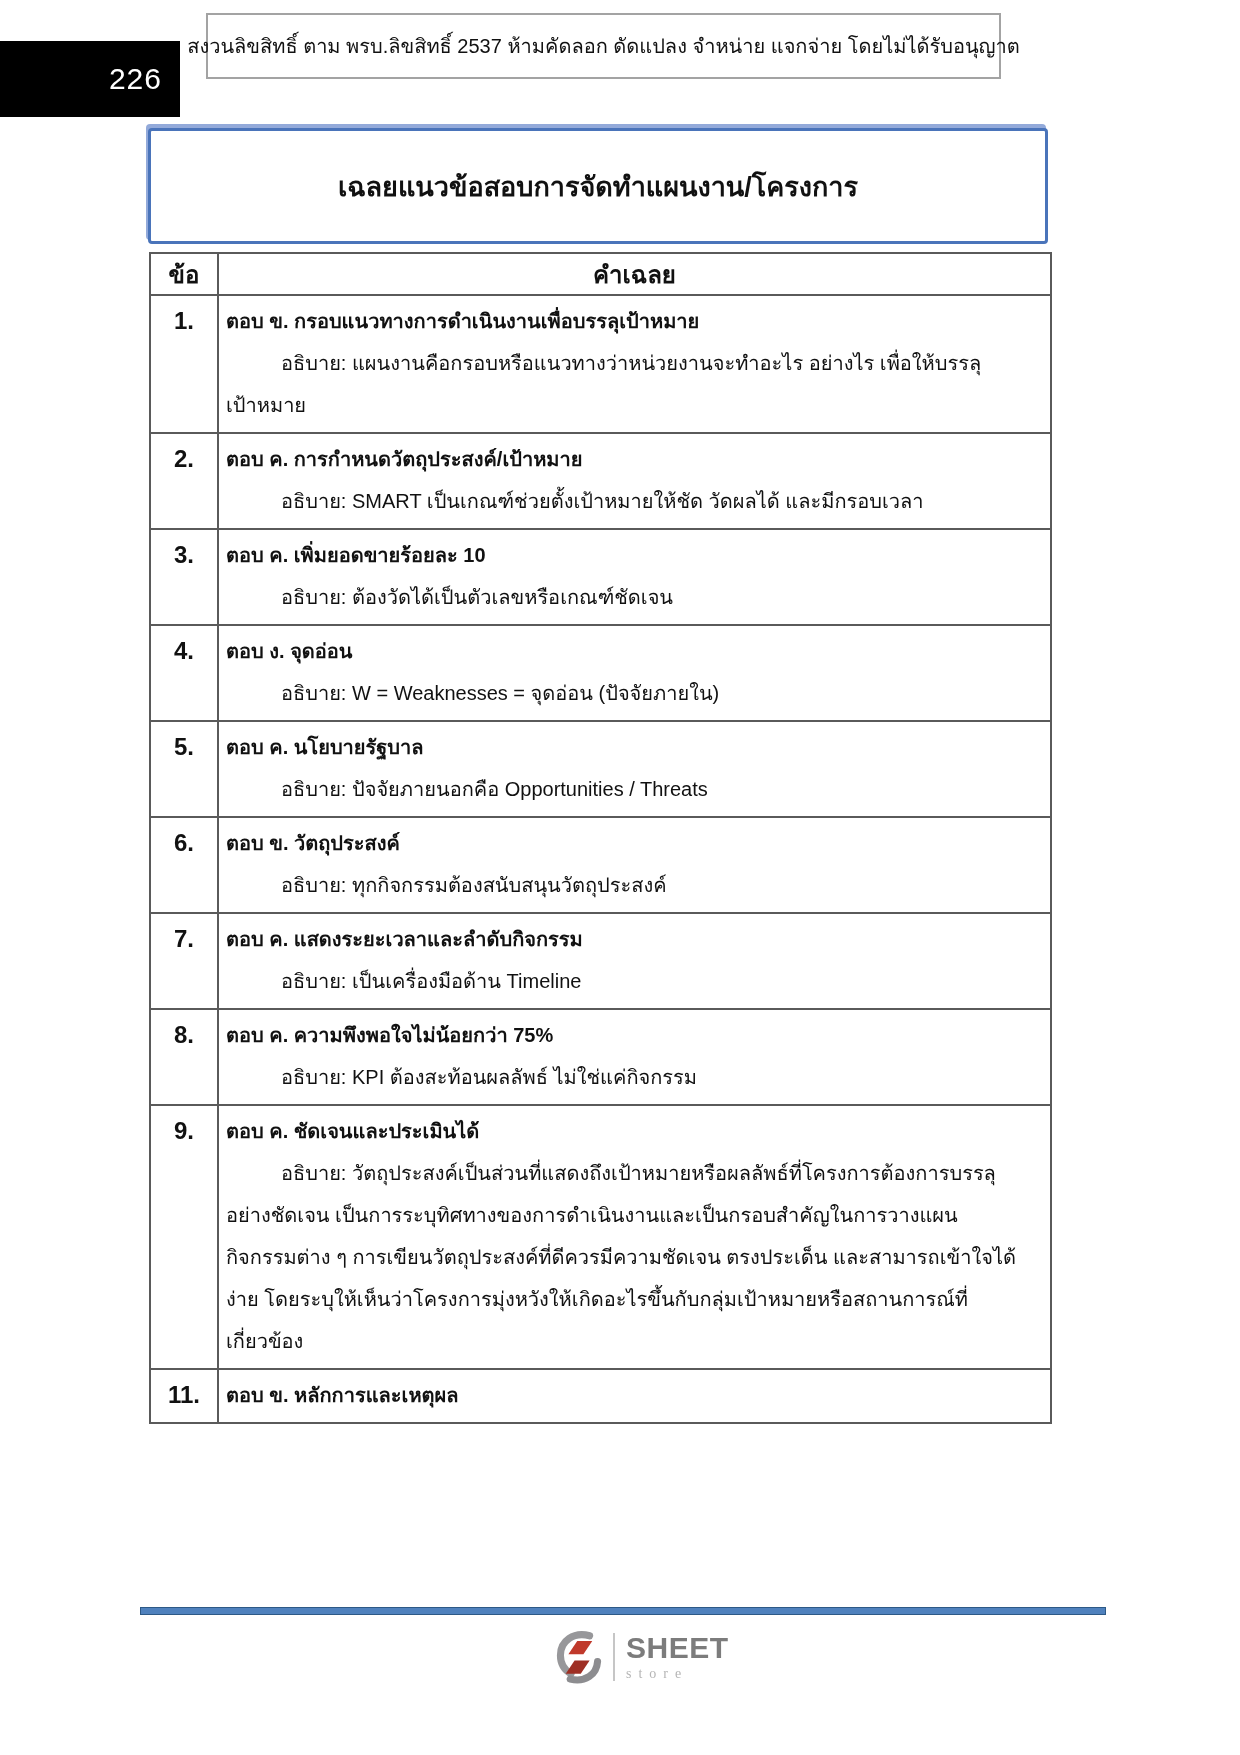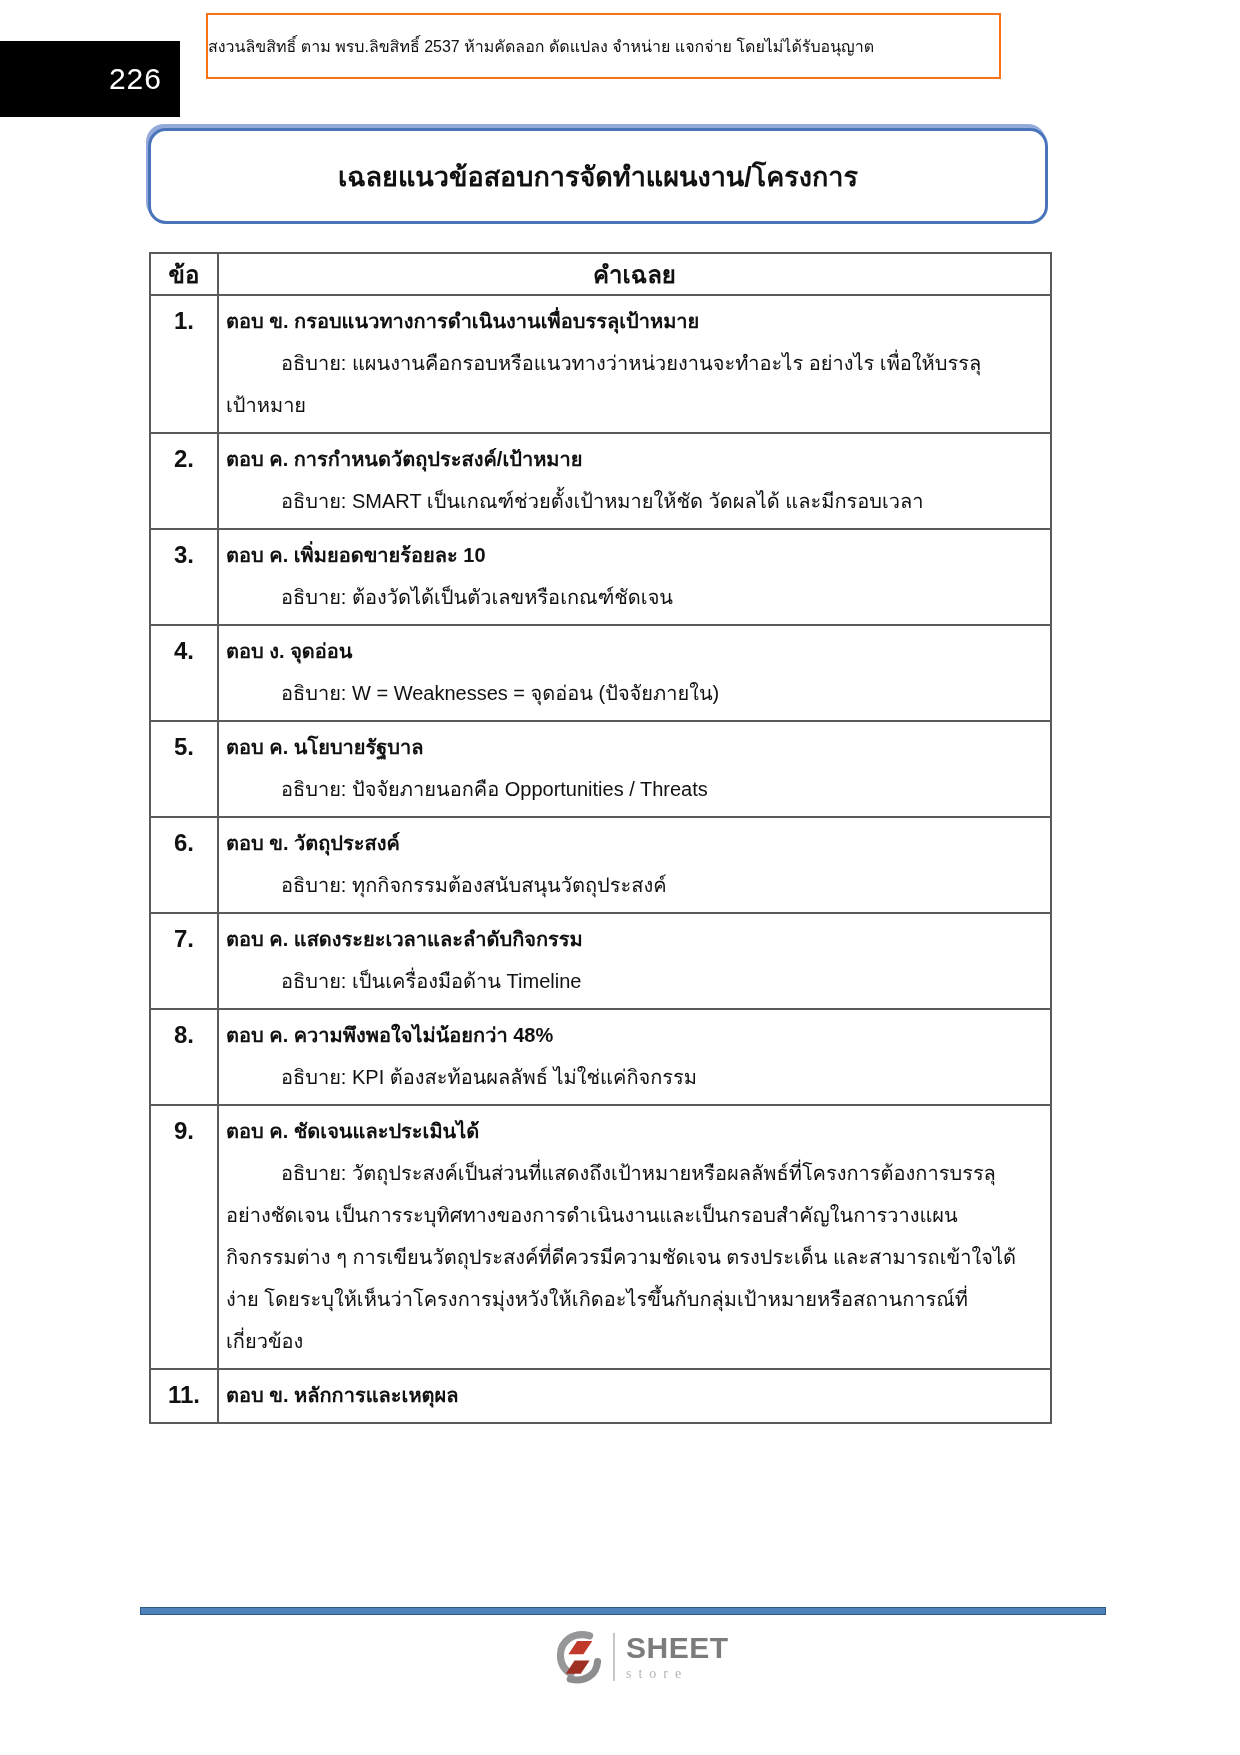--- a/index.html
+++ b/index.html
@@ -17,29 +17,29 @@
     position:absolute;left:0;top:41px;width:180px;height:76px;
     background:#000;color:#fff;
     display:flex;align-items:center;justify-content:flex-end;
     padding-right:18px;box-sizing:border-box;
     font-size:30px;letter-spacing:1px;
   }
 
   
   .copyright-box{
     position:absolute;left:206px;top:13px;width:795px;height:66px;
-    border:2px solid #f97316;box-sizing:border-box;
-    display:flex;align-items:center;justify-content:flex-start;
-    font-size:16px;white-space:nowrap;
+    border:2px solid #a3a3a3;box-sizing:border-box;
+    display:flex;align-items:center;justify-content:center;
+    font-size:20px;white-space:nowrap;
   }
 
   
   .title-box{
-    position:absolute;left:148px;top:128px;width:900px;height:96px;
-    border:3.5px solid #4a74ba;border-radius:18px;box-sizing:border-box;
+    position:absolute;left:148px;top:128px;width:900px;height:116px;
+    border:3.5px solid #4a74ba;border-radius:4px;box-sizing:border-box;
     box-shadow:-2px -4px 0 #93aada;
     display:flex;align-items:center;justify-content:center;
     font-size:27px;font-weight:bold;
     background:#fff;
   }
 
   
   table.answers{
     position:absolute;left:149px;top:252px;width:903px;
     border-collapse:collapse;table-layout:fixed;
@@ -160,21 +160,21 @@
         <tr>
           <td class="no">7.</td>
           <td class="cell">
             <div class="ans">ตอบ ค. แสดงระยะเวลาและลำดับกิจกรรม</div>
             <div class="exp first">อธิบาย: เป็นเครื่องมือด้าน Timeline</div>
           </td>
         </tr>
         <tr>
           <td class="no">8.</td>
           <td class="cell">
-            <div class="ans">ตอบ ค. ความพึงพอใจไม่น้อยกว่า 48%</div>
+            <div class="ans">ตอบ ค. ความพึงพอใจไม่น้อยกว่า 75%</div>
             <div class="exp first">อธิบาย: KPI ต้องสะท้อนผลลัพธ์ ไม่ใช่แค่กิจกรรม</div>
           </td>
         </tr>
         <tr>
           <td class="no">9.</td>
           <td class="cell">
             <div class="ans">ตอบ ค. ชัดเจนและประเมินได้</div>
             <div class="exp first">อธิบาย: วัตถุประสงค์เป็นส่วนที่แสดงถึงเป้าหมายหรือผลลัพธ์ที่โครงการต้องการบรรลุ</div>
             <div class="exp">อย่างชัดเจน เป็นการระบุทิศทางของการดำเนินงานและเป็นกรอบสำคัญในการวางแผน</div>
             <div class="exp">กิจกรรมต่าง ๆ การเขียนวัตถุประสงค์ที่ดีควรมีความชัดเจน ตรงประเด็น และสามารถเข้าใจได้</div>

